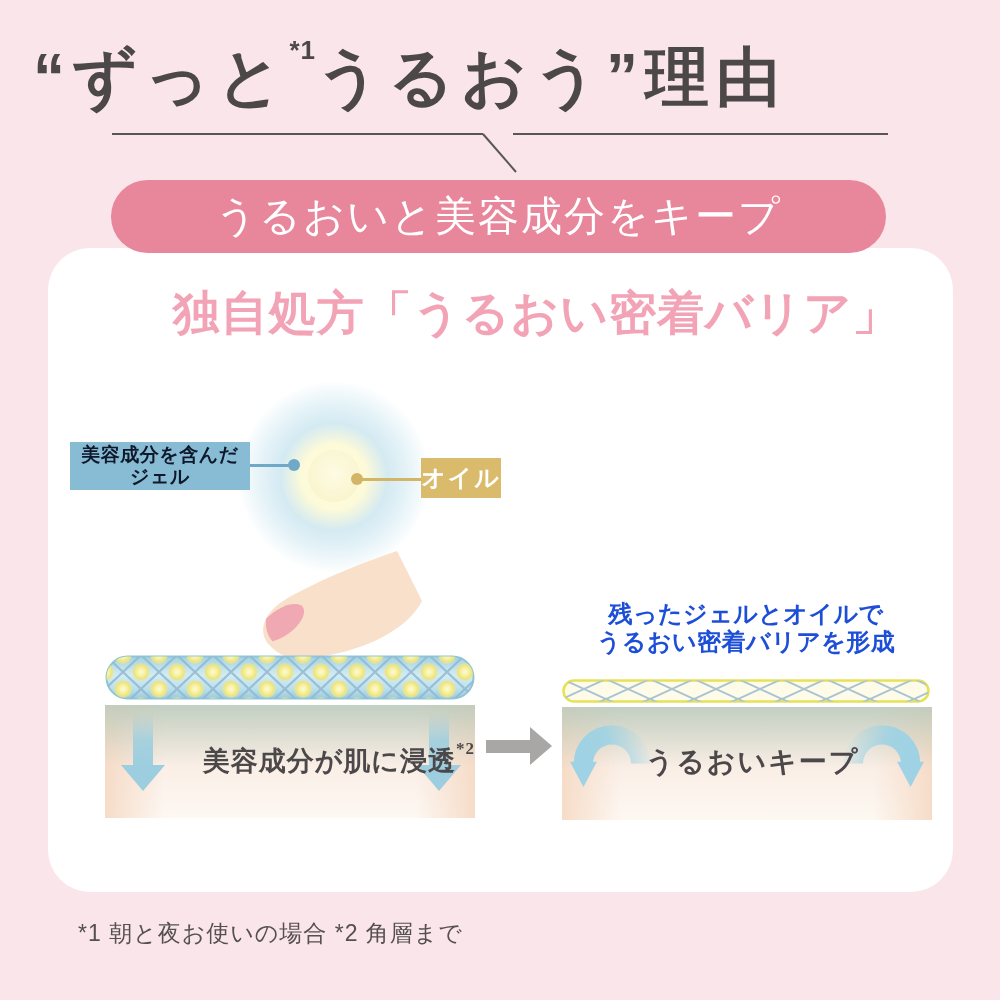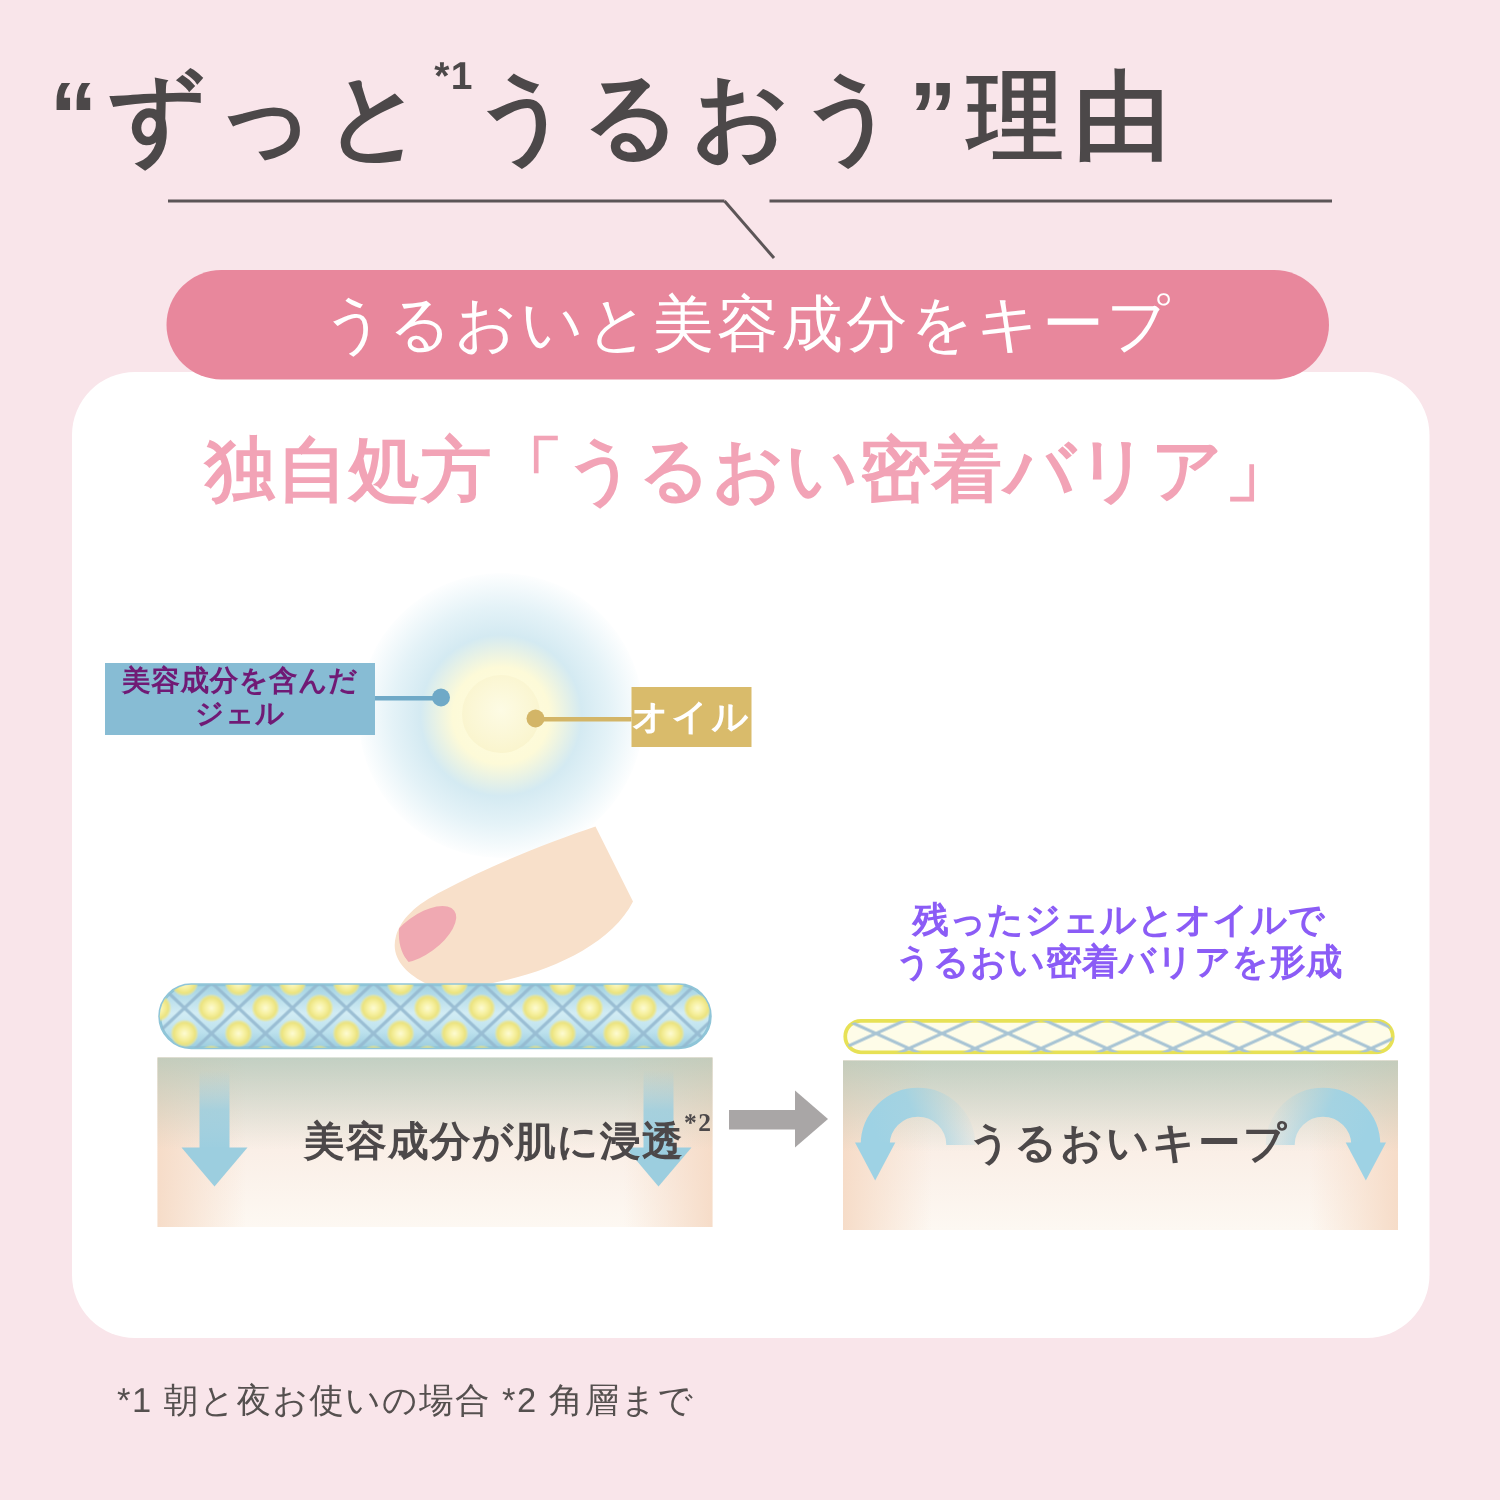--- a/index.html
+++ b/index.html
@@ -13,29 +13,29 @@
   .title-underline{position:absolute;left:0;top:0;width:1000px;height:200px;pointer-events:none;}
 
   
   .badge-pill{position:absolute;left:111px;top:180px;width:775px;height:73px;border-radius:37px;
     background:#E8879C;display:flex;align-items:center;justify-content:center;z-index:3;
     color:#FFFFFF;font-size:41px;font-weight:500;letter-spacing:2px;white-space:nowrap;}
 
   
   .card{position:absolute;left:48px;top:248px;width:905px;height:644px;background:#FFFFFF;border-radius:42px;z-index:1;}
   .card-heading{position:absolute;left:0;top:34px;width:905px;text-align:center;
-    color:#F2A3B6;font-size:47px;font-weight:bold;letter-spacing:1px;white-space:nowrap;}
+    color:#F2A3B6;font-size:47px;font-weight:bold;letter-spacing:1px;white-space:nowrap;padding-left:36px;}
 
   
   .glow{position:absolute;left:191px;top:134px;width:190px;height:190px;border-radius:50%;
     background:radial-gradient(circle,#FEFCE0 0%,#FDFAD8 24%,#D4EAF2 40%,rgba(206,232,241,0.55) 54%,rgba(206,232,241,0) 72%);}
   .gel-drop{position:absolute;left:260px;top:202px;width:52px;height:52px;border-radius:50%;
     background:radial-gradient(circle at 50% 45%,#FDFBE4 0%,#FAF5CF 70%,#F5EFC0 100%);}
   .callout-gel{position:absolute;left:22px;top:194px;width:180px;height:48px;background:#87BCD4;
-    color:#701a75;display:flex;flex-direction:column;align-items:center;justify-content:center;
+    color:#0f172a;display:flex;flex-direction:column;align-items:center;justify-content:center;
     font-size:19px;font-weight:bold;line-height:22px;letter-spacing:0.5px;}
   .gel-line{position:absolute;left:202px;top:216px;width:40px;height:3px;background:#6FA9C7;}
   .gel-dot{position:absolute;left:240px;top:211px;width:12px;height:12px;border-radius:50%;background:#6FA9C7;}
   .oil-line{position:absolute;left:309px;top:230px;width:64px;height:3px;background:#D3B567;}
   .oil-dot{position:absolute;left:303px;top:225px;width:12px;height:12px;border-radius:50%;background:#D3B567;}
   .callout-oil{position:absolute;left:373px;top:210px;width:80px;height:40px;background:#D9BB6B;
     color:#fff;display:flex;align-items:center;justify-content:center;font-size:24px;font-weight:bold;letter-spacing:2px;}
 
   
   .finger{position:absolute;left:197px;top:287px;width:180px;height:130px;}
@@ -60,21 +60,21 @@
     border-left:22px solid transparent;border-right:22px solid transparent;border-top:26px solid #9CCEDF;}
   .down-arrow.a1{left:16px;} .down-arrow.a2{left:312px;}
 
   .right-arrow{position:absolute;left:438px;top:479px;width:66px;height:38px;}
   .right-arrow .stem{position:absolute;left:0;top:13px;width:44px;height:13px;background:#A9A6A6;}
   .right-arrow .head{position:absolute;left:44px;top:0;width:0;height:0;
     border-top:19px solid transparent;border-bottom:19px solid transparent;border-left:22px solid #A9A6A6;}
 
   
   .after-title{position:absolute;left:514px;top:352px;width:368px;text-align:center;
-    color:#8b5cf6;font-size:24px;font-weight:bold;line-height:28px;letter-spacing:0.5px;white-space:nowrap;}
+    color:#1d4ed8;font-size:24px;font-weight:bold;line-height:28px;letter-spacing:0.5px;white-space:nowrap;}
   .barrier-bar{position:absolute;left:514px;top:431px;width:368px;height:24px;}
   .curve-arrow{position:absolute;width:84px;height:72px;top:12px;}
   .curve-arrow.left{left:8px;}
   .curve-arrow.right{right:8px;transform:scaleX(-1);}
 
   
   .footnote{position:absolute;left:78px;top:918px;color:#55504F;font-size:23px;letter-spacing:1px;}
 </style>
 </head>
 <body>

